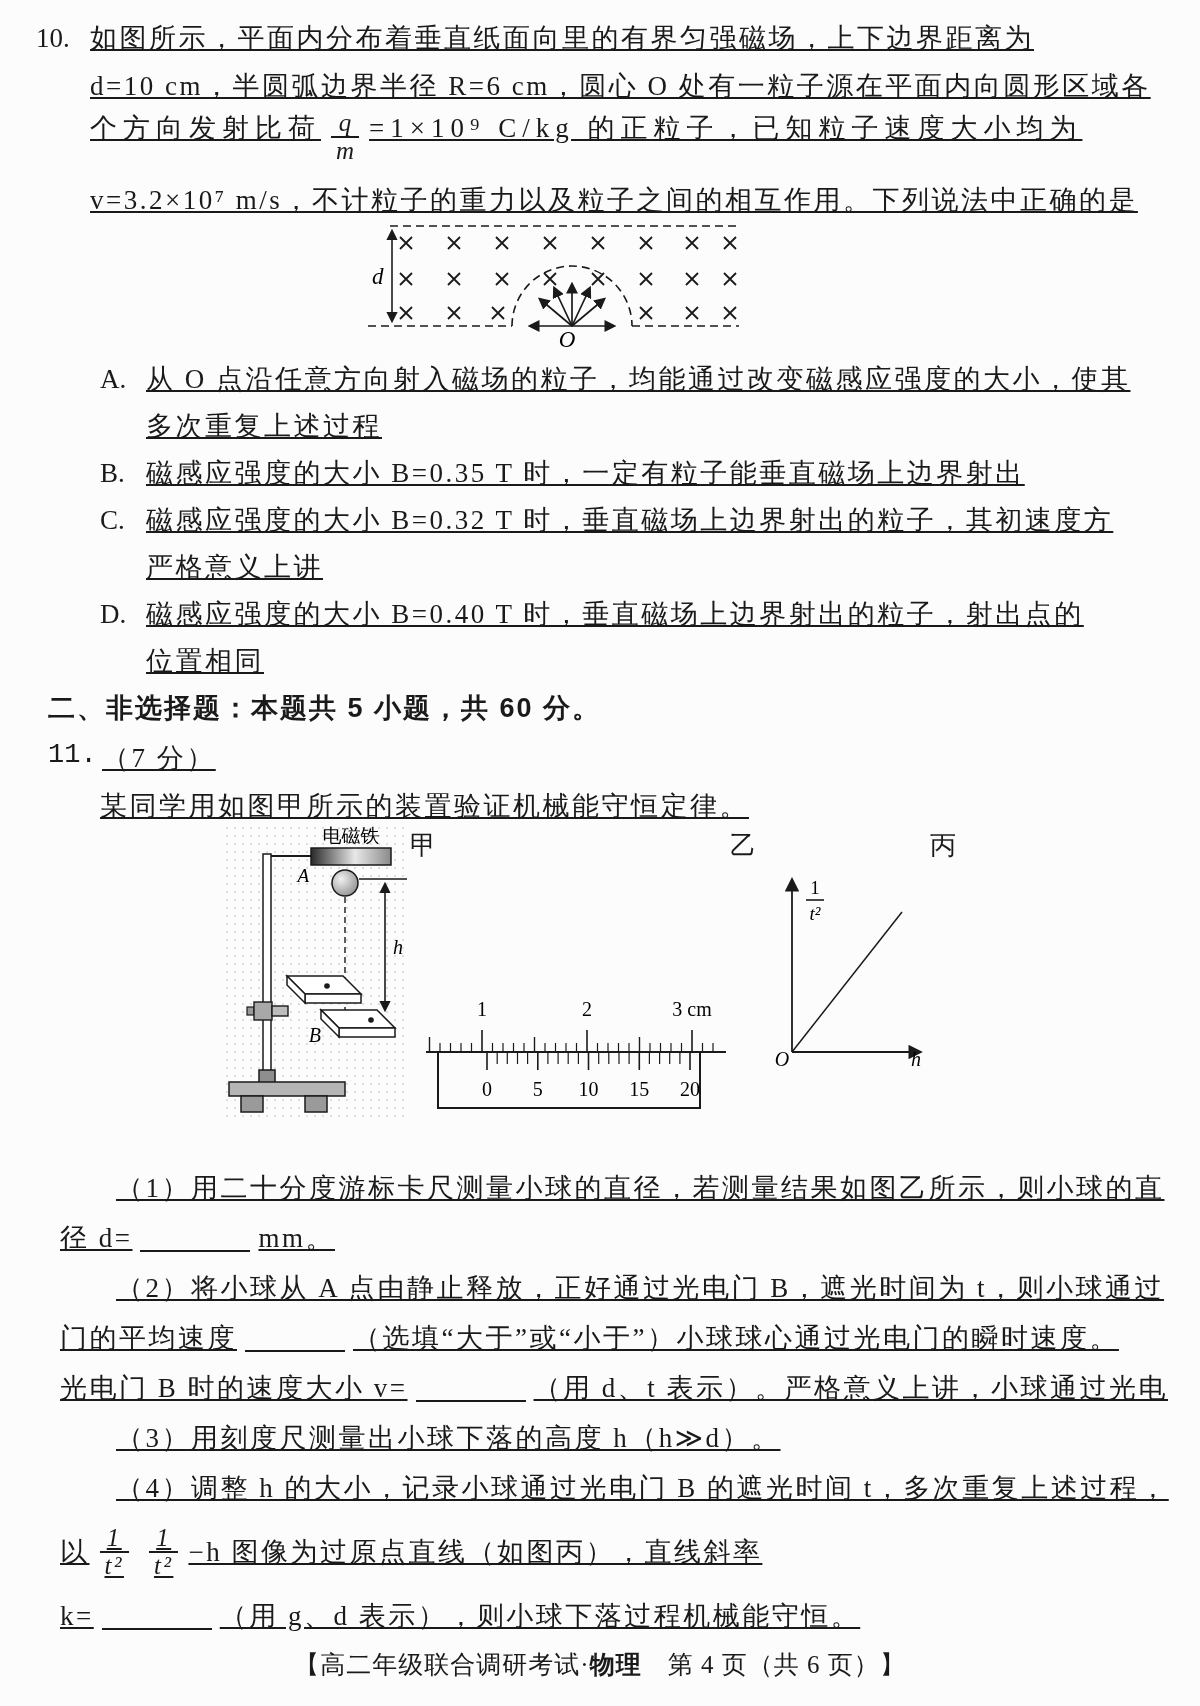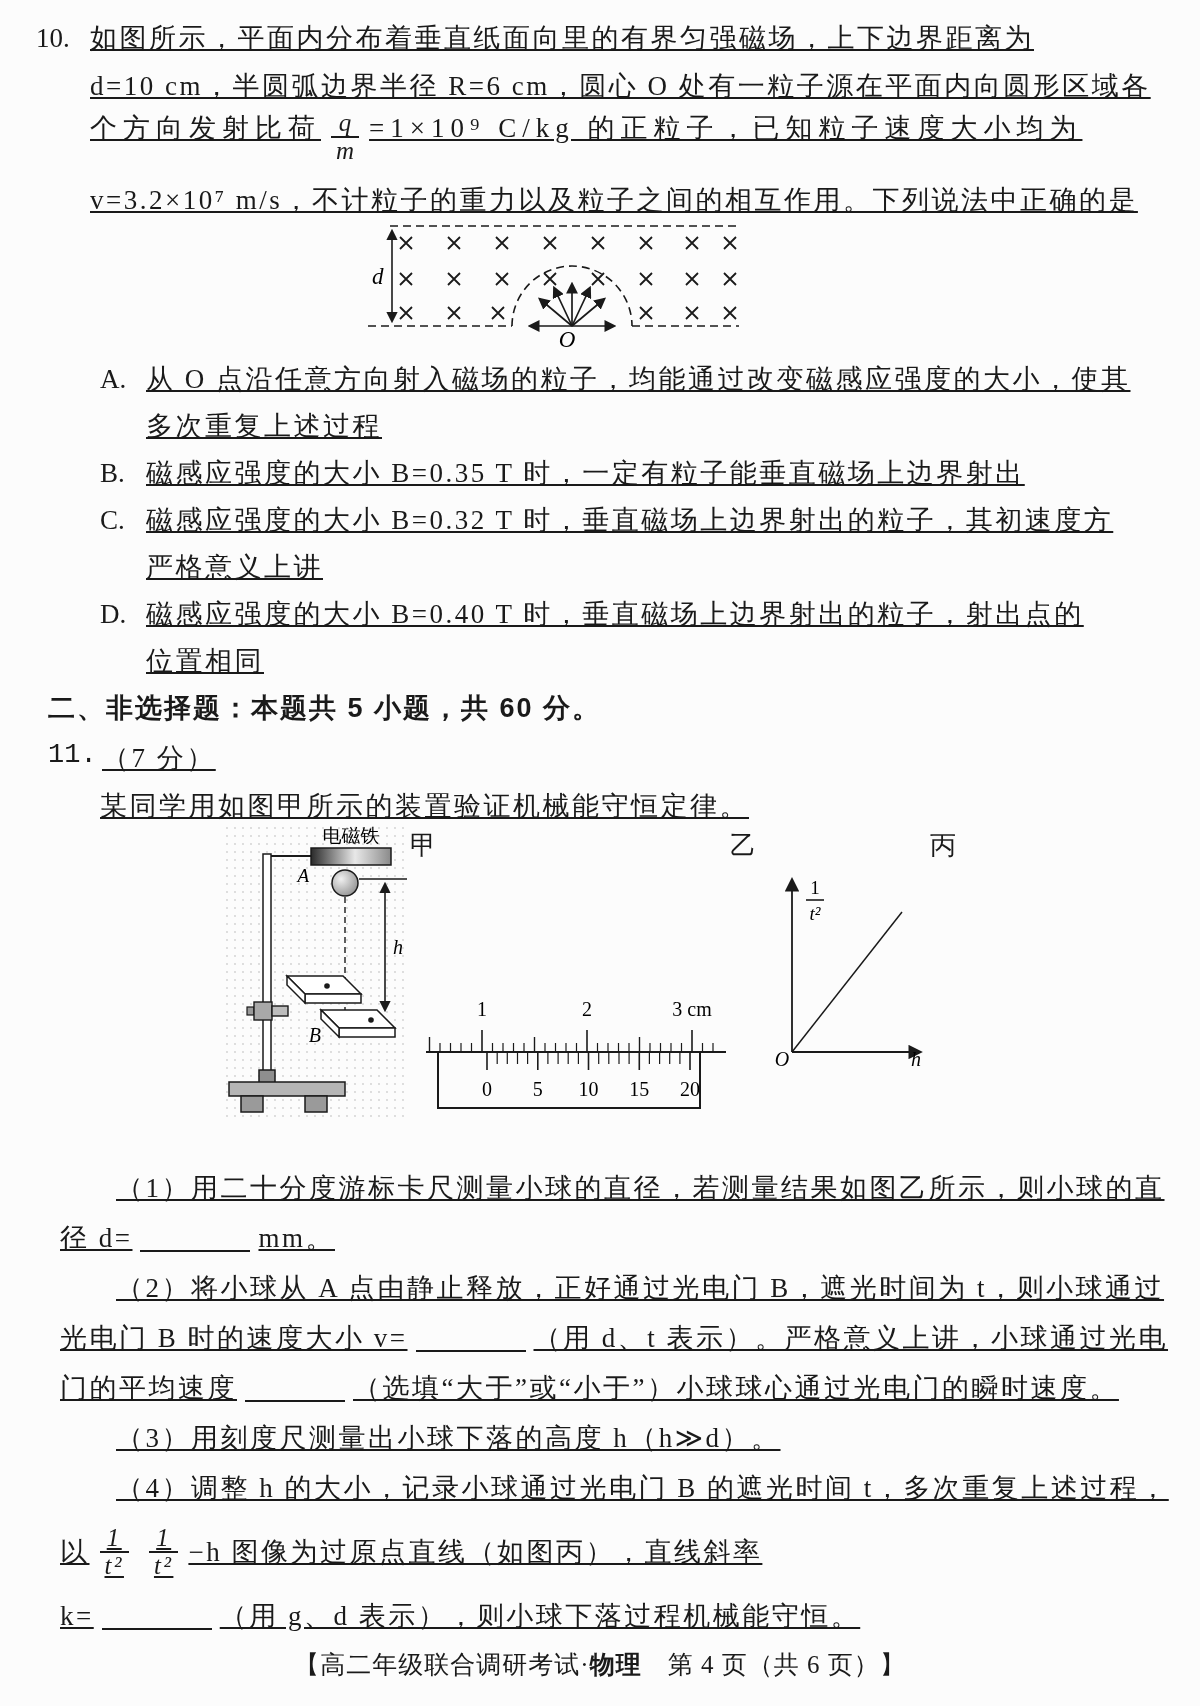--- a/index.html
+++ b/index.html
@@ -334,24 +334,24 @@
   </div>
 </div>
 
 <div id="parts" class="abs">
   <div class="pline indent cn">（1）用二十分度游标卡尺测量小球的直径，若测量结果如图乙所示，则小球的直</div>
   <div class="pline cn">
     <span>径 d=</span><span class="blank"></span><span>mm。</span>
   </div>
   <div class="pline indent cn">（2）将小球从 A 点由静止释放，正好通过光电门 B，遮光时间为 t，则小球通过</div>
   <div class="pline cn">
+    <span>门的平均速度</span><span class="blank short"></span><span>（选填“大于”或“小于”）小球球心通过光电门的瞬时速度。</span>
+  </div>
+  <div class="pline cn">
     <span>光电门 B 时的速度大小 v=</span><span class="blank"></span><span>（用 d、t 表示）。严格意义上讲，小球通过光电</span>
-  </div>
-  <div class="pline cn">
-    <span>门的平均速度</span><span class="blank short"></span><span>（选填“大于”或“小于”）小球球心通过光电门的瞬时速度。</span>
   </div>
   <div class="pline indent cn">（3）用刻度尺测量出小球下落的高度 h（h≫d）。</div>
   <div class="pline indent cn">（4）调整 h 的大小，记录小球通过光电门 B 的遮光时间 t，多次重复上述过程，</div>
   <div class="fracline cn">
     <span>以</span>
     <span class="frac">
       <span>1</span>
       <span class="den">t²</span>
     </span>
     <span class="frac">

